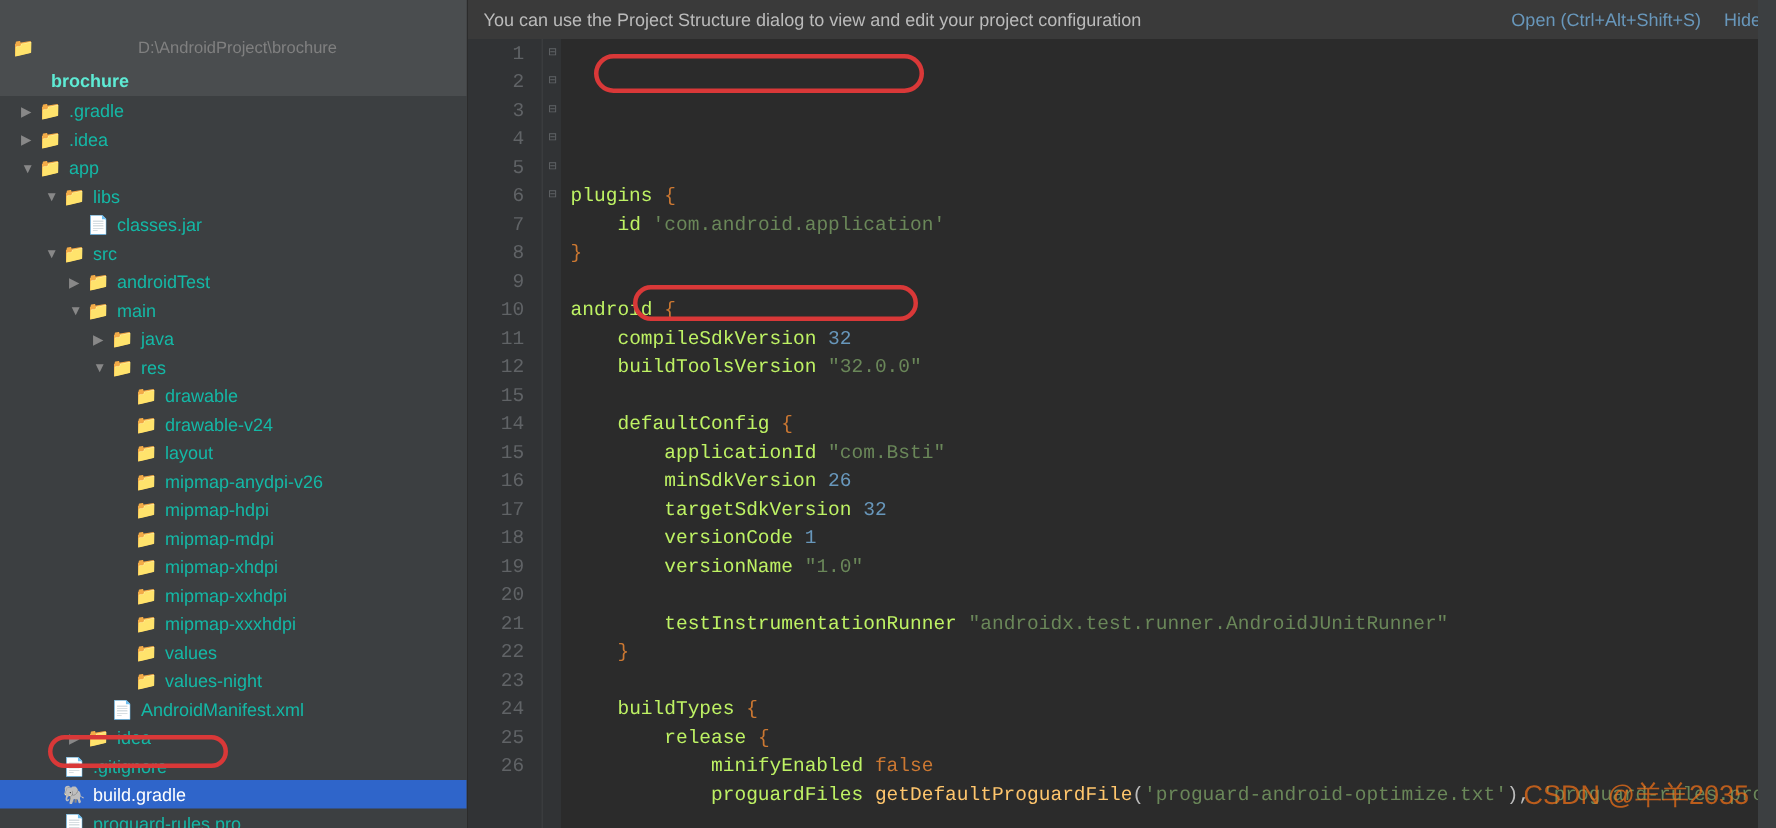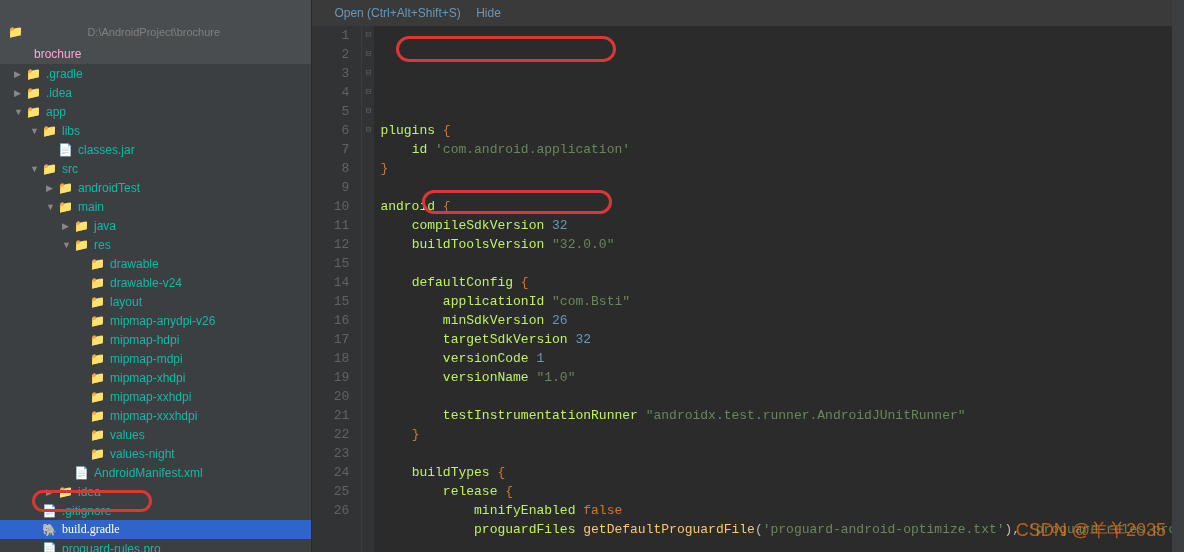--- a/index.html
+++ b/index.html
@@ -24,21 +24,21 @@
       background: #4a4d4f;
       padding: 3px 8px;
       display: flex;
       align-items: center;
       gap: 6px;
       font-size: 12px;
     }
     .breadcrumb .folder-icon {
       color: #b0a880;
     }
-    .breadcrumb-name { color: #f9a8d4; font-weight: normal; margin-top: 44px; }
+    .breadcrumb-name { color: #5eead4; font-weight: bold; margin-top: 44px; }
     .breadcrumb-path { color: #808080; font-size: 11px; }
     .tree-item {
       display: flex;
       align-items: center;
       padding: 1px 0 1px 4px;
       cursor: pointer;
       white-space: nowrap;
       height: 19px;
     }
     .tree-item.selected { background: #2f65ca; color: #ffffff; }
@@ -57,21 +57,21 @@
       justify-content: center;
       margin-right: 4px;
       font-size: 12px;
     }
     .folder-icon { color: #b0a880; }
     .module-icon { color: #4a86c7; }
     .file-icon { color: #808080; }
     .gradle-icon { color: #5c8a5e; }
     .xml-icon { color: #c57633; }
     .label { color: #14b8a6; }
-    .tree-item.selected .label { color: #ffffff; font-family: Liberation Serif, serif; }
+    .tree-item.selected .label { color: #ffffff; }
     .tree-item.bold .label { font-weight: normal; }
     .editor-area {
       flex: 1;
       display: flex;
       flex-direction: column;
       background: #2b2b2b;
       position: relative;
     }
     .info-bar {
       background: #4a4a3a;
@@ -298,20 +298,21 @@
       <div class="tree-item" style="padding-left: 14px;">
         <span class="arrow">▶</span>
         <span class="icon folder-icon">📁</span>
         <span class="label">gradle</span>
       </div>
     </div>
 </div>
 
 <div class="editor-area">
   <div class="info-bar2">
+    <span>You can use the Project Structure dialog to view and edit your project configuration</span>
     <span>
       <span class="info-link">Open (Ctrl+Alt+Shift+S)</span>
       <span class="info-link">Hide</span>
     </span>
   </div>
   <div class="code-area">
     <div class="gutter" id="gutter">
         <div>1</div>
         <div>2</div>
         <div>3</div>

